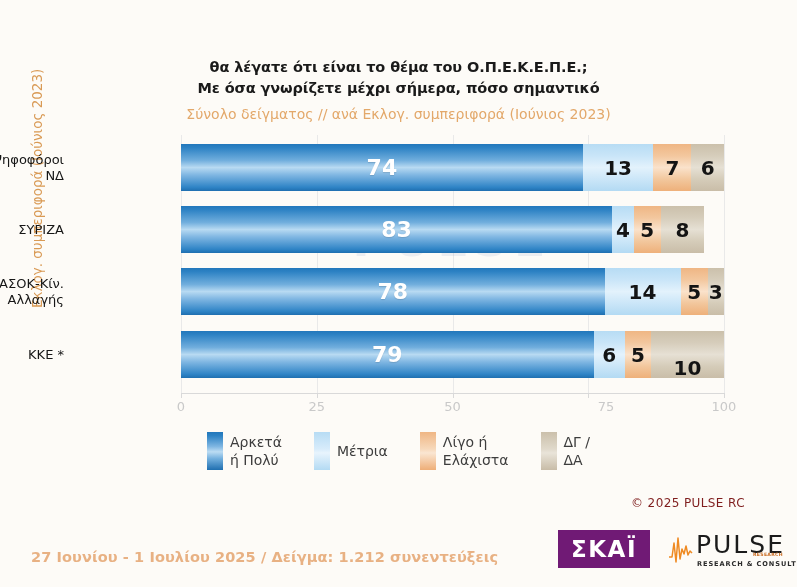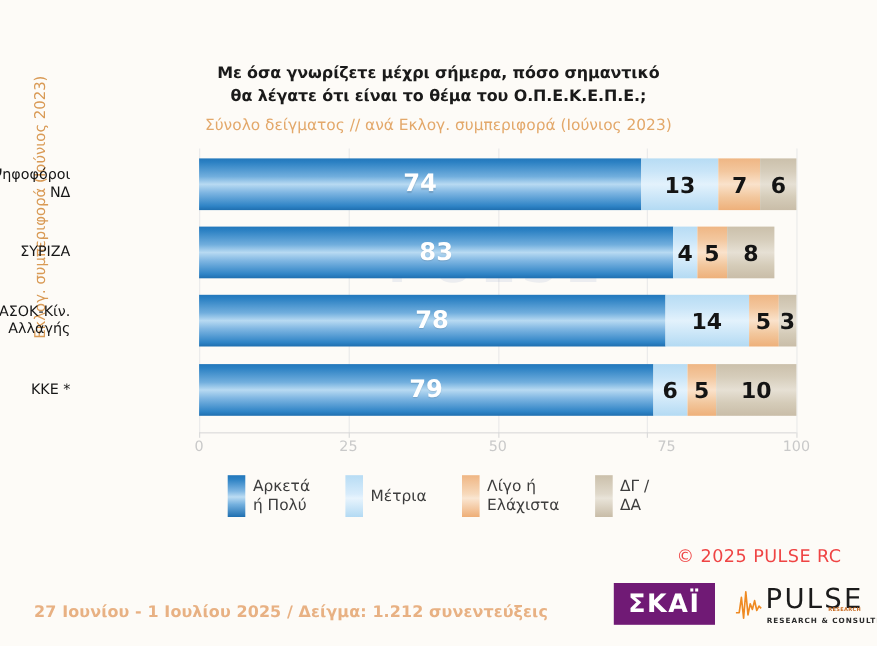--- a/index.html
+++ b/index.html
@@ -187,24 +187,24 @@
   .legend-text {
     font-size: 14px;
     color: #3d3d3d;
     line-height: 18px;
     white-space: pre-line;
   }
 
   
   #copyright {
     position: absolute;
-    right: 32px;
+    right: 52px;
     top: 496px;
-    font-size: 16px;
-    color: #ef4444;
+    font-size: 12px;
+    color: #7f1d1d;
     letter-spacing: 0.4px;
   }
 
   
   #footer-text {
     position: absolute;
     left: 31px;
     top: 549px;
     font-size: 14.5px;
     font-weight: bold;
@@ -264,22 +264,22 @@
     letter-spacing: 0.3px;
     color: #c96a1f;
     white-space: nowrap;
   }
   #pulse-wave { position: absolute; left: 0; top: 4px; }
 </style>
 </head>
 <body>
 
 <div id="title-block">
+  <div class="title-line">θα λέγατε ότι είναι το θέμα του  Ο.Π.Ε.Κ.Ε.Π.Ε.;</div>
   <div class="title-line">Με όσα γνωρίζετε μέχρι σήμερα, πόσο σημαντικό</div>
-  <div class="title-line">θα λέγατε ότι είναι το θέμα του  Ο.Π.Ε.Κ.Ε.Π.Ε.;</div>
   <div id="subtitle">Σύνολο δείγματος // ανά Εκλογ. συμπεριφορά (Ιούνιος 2023)</div>
 </div>
 
 <div id="yaxis-title">Εκλογ. συμπεριφορά (Ιούνιος 2023)</div>
 
 <div id="chart">
   <div id="gridlines">
       <div class="gridline" style="left: 0px;"></div>
       <div class="gridline" style="left: 135.75px;"></div>
       <div class="gridline" style="left: 271.5px;"></div>
@@ -333,21 +333,21 @@
       <div class="bar-row" style="top: 196px;">
         <div class="seg seg-very" style="width: 428.97px;">
           <span class="seg-label">79</span>
         </div>
         <div class="seg seg-medium" style="width: 32.58px;">
           <span class="seg-label">6</span>
         </div>
         <div class="seg seg-little" style="width: 27.15px;">
           <span class="seg-label">5</span>
         </div>
-        <div class="seg seg-dk" style="width: 76px;">
+        <div class="seg seg-dk" style="width: 76px; align-items: flex-end;">
           <span class="seg-label">10</span>
         </div>
       </div>
     </div>
 </div>
 
 <div id="cat-labels">
     <div class="cat-label" style="top: 151.5px;">
       <div>Ψηφοφόροι</div>
       <div>ΝΔ</div>

